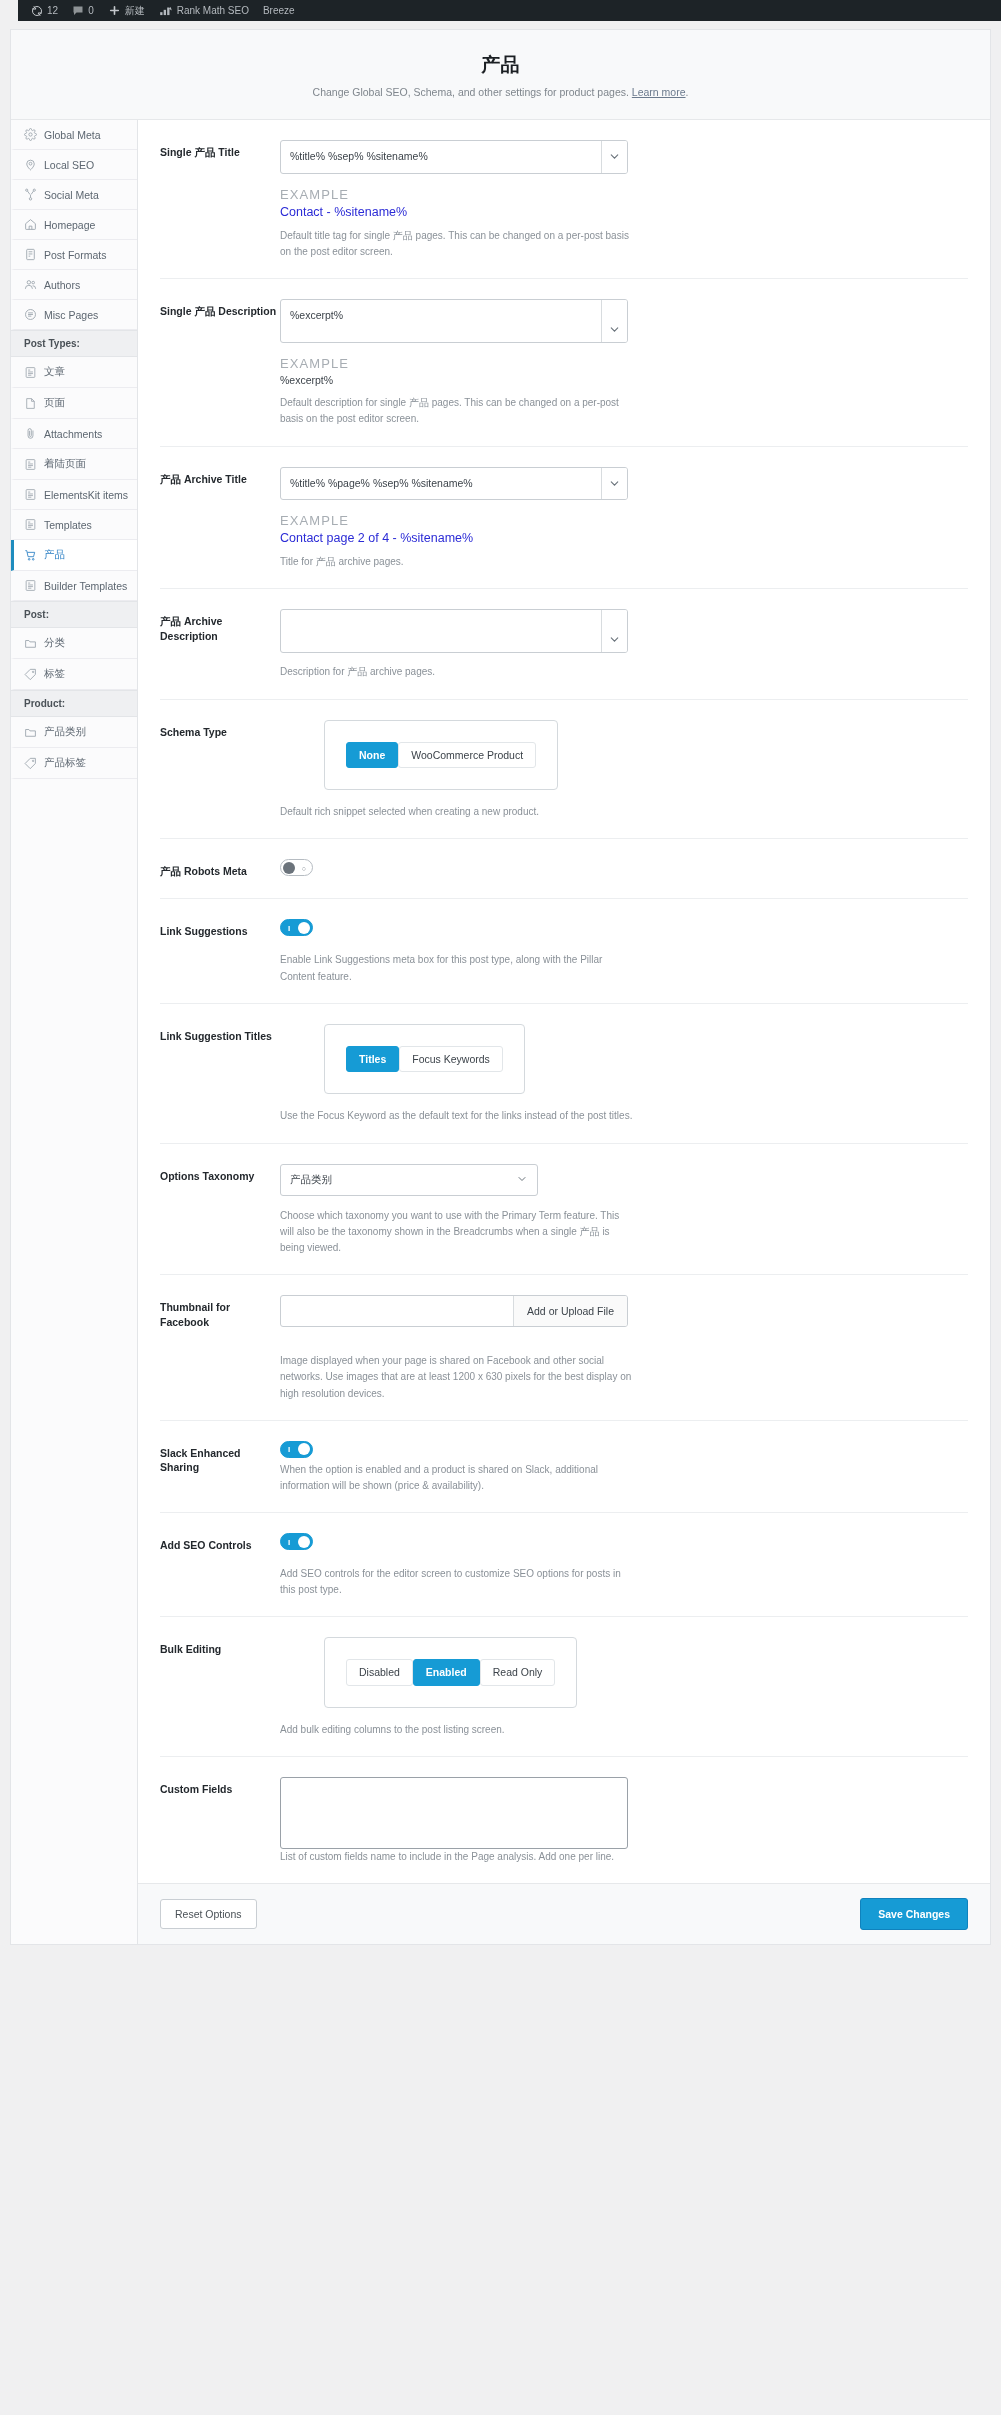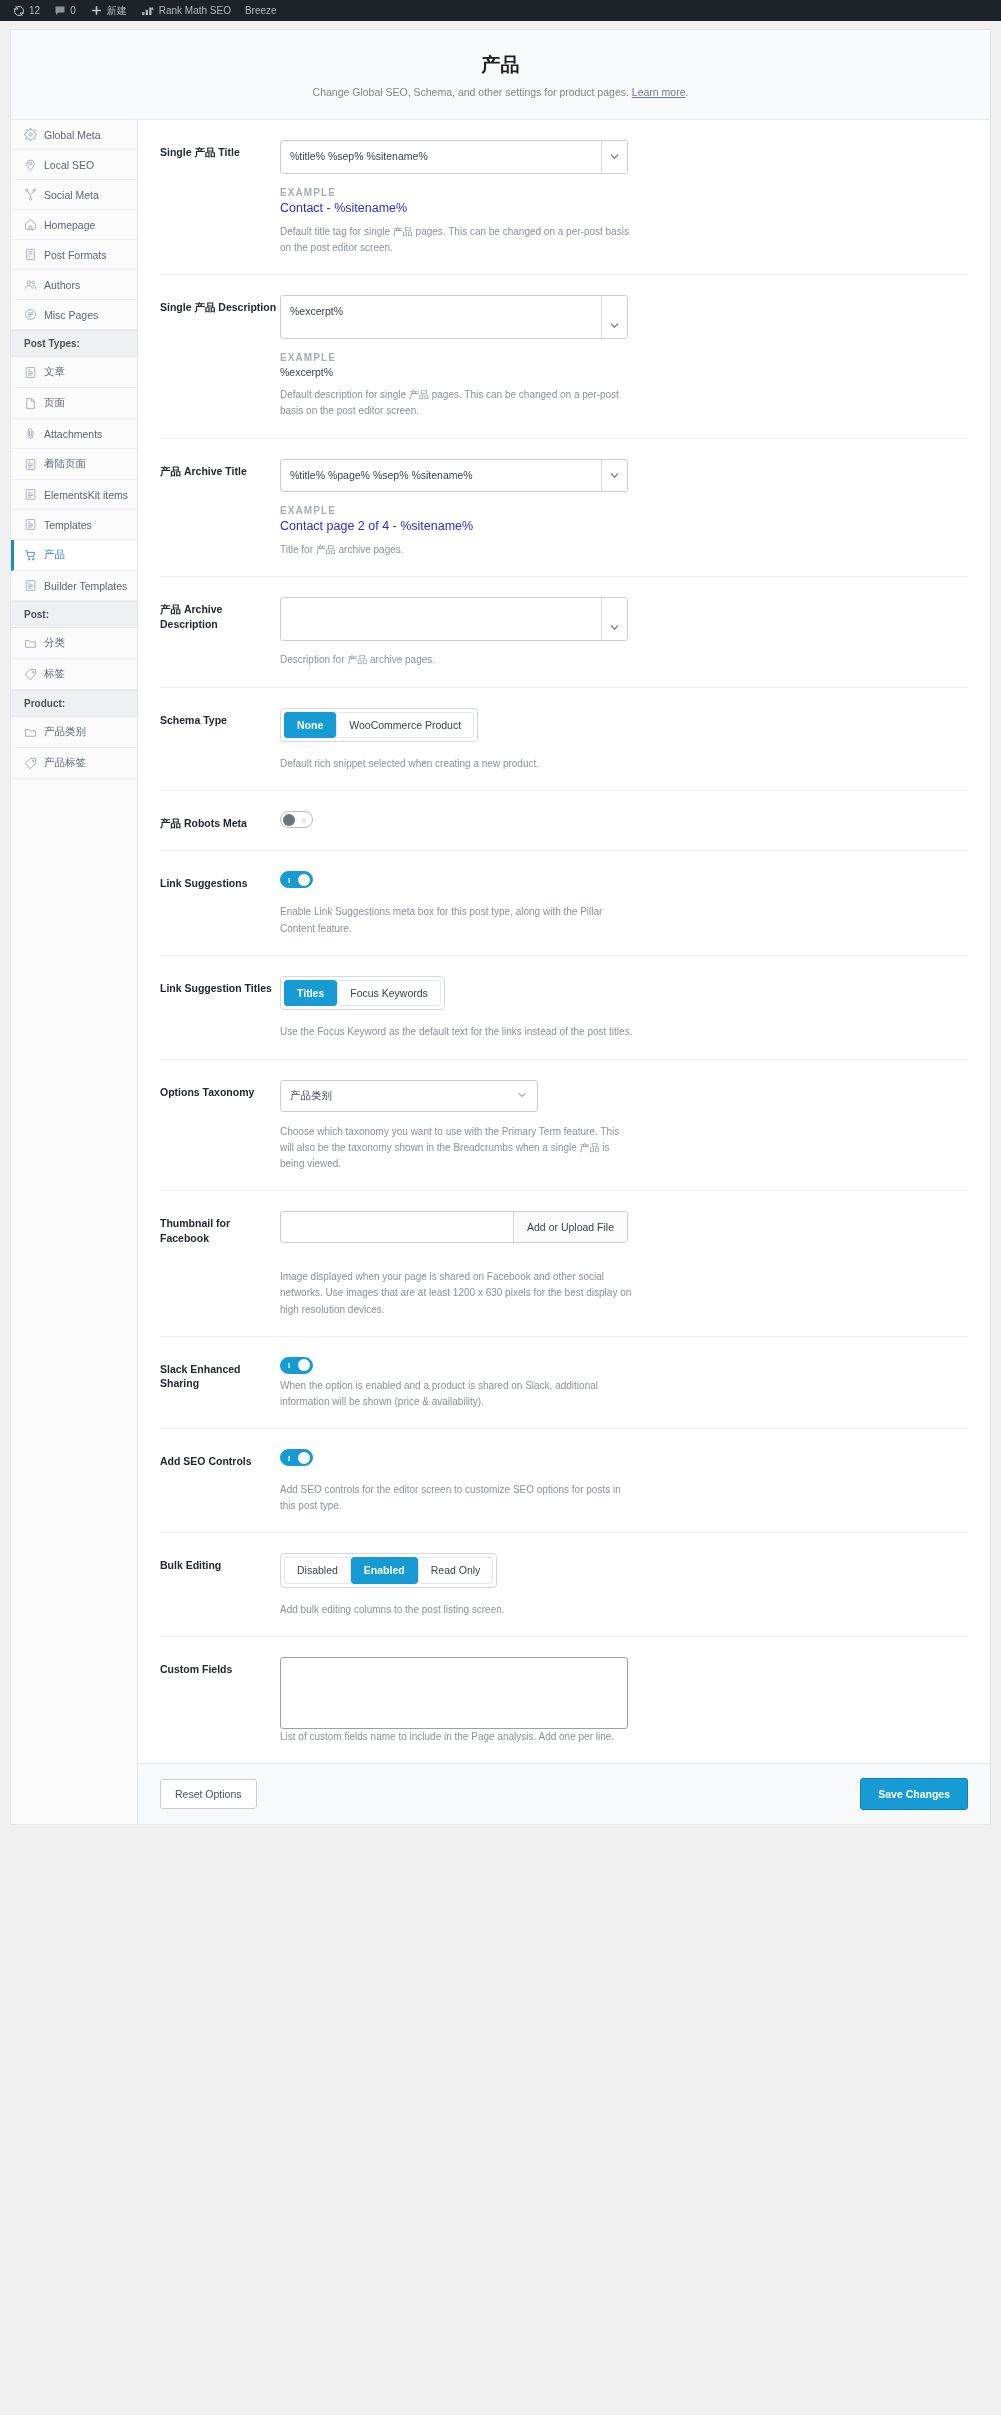--- a/index.html
+++ b/index.html
@@ -13,20 +13,21 @@
   
   #adminbar {
     height: 21px;
     background: #1d2327;
     color: #b4b9be;
     display: flex;
     align-items: center;
     font-size: 10px;
     padding-left: 6px;
     gap: 0;
+    margin-left: 18px;
   }
   .ab-item {
     display: flex;
     align-items: center;
     gap: 4px;
     padding: 0 7px;
     height: 21px;
     color: #b4b9be;
     white-space: nowrap;
     font-size: 10px;
@@ -164,24 +165,24 @@
     background: #fff;
     cursor: pointer;
     color: #6b747c;
   }
   .varfield.tall { align-items: stretch; }
   .varfield.tall .vf-text { min-height: 42px; }
   .varfield.tall .vf-btn { align-items: flex-end; padding-bottom: 6px; }
   .varfield.empty .vf-text { min-height: 42px; }
 
   .ex-label {
-    font-size: 10px;
+    font-size: 13px;
     letter-spacing: 1.1px;
     color: #a7adb3;
-    font-weight: 700;
+    font-weight: 400;
     margin: 13px 0 3px 0;
   }
   .ex-value {
     font-size: 12.5px;
     color: #2b2bd6;
     margin: 0 0 9px 0;
   }
   .ex-value.plain { color: #3c434a; font-size: 10.5px; }
   .desc {
     font-size: 10px;
@@ -197,23 +198,24 @@
     font-size: 9px;
     padding: 1px 3px;
     border-radius: 2px;
   }
 
   
   .seg {
     display: inline-flex;
     border: 1px solid #d4d9dd;
     border-radius: 4px;
-    padding: 3px;
+    padding: 21px;
     background: #fff;
     gap: 0;
+    margin-left: 44px;
   }
   .seg .seg-btn {
     padding: 6px 12px;
     font-size: 10.5px;
     color: #3c434a;
     background: #fff;
     border: 1px solid transparent;
     border-radius: 3px;
     cursor: pointer;
     white-space: nowrap;

